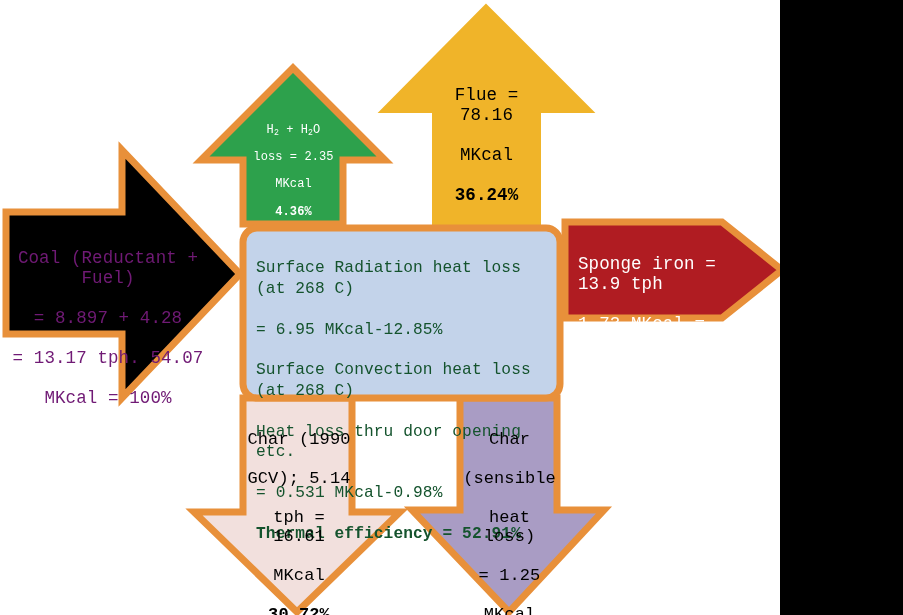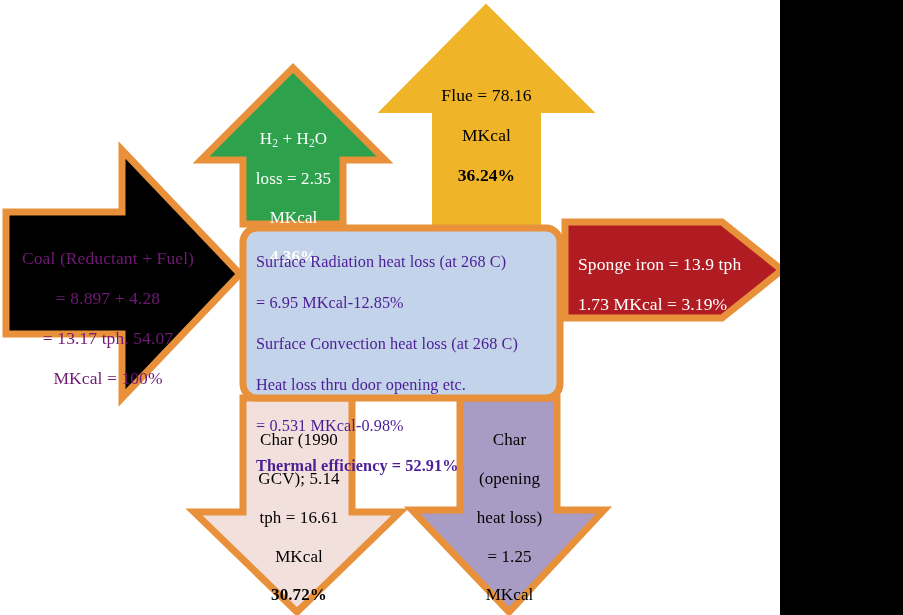--- a/index.html
+++ b/index.html
@@ -29,42 +29,43 @@
     left: 0;
     width: 903px;
     height: 615px;
   }
   .lbl {
     position: absolute;
     text-align: center;
     line-height: 1.14;
     white-space: pre-line;
     letter-spacing: 0.1px;
+    font-family: Liberation Mono, monospace;
   }
   .lbl .pct { font-weight: bold; }
 
   #coal-label {
     left: 8px; top: 229px; width: 200px;
     color: #701a75; font-size: 17.5px;
   }
   #h2-label {
     left: 243px; top: 110px; width: 101px;
-    color: #ffffff; font-size: 17px;
+    color: #ffffff; font-size: 12px;
   }
   #flue-label {
     left: 430px; top: 66px; width: 113px;
     color: #000000; font-size: 17.5px;
   }
   #sponge-label {
     left: 578px; top: 235px; width: 190px;
     color: #ffffff; font-size: 17.5px; text-align: left;
   }
   #center-label {
-    left: 256px; top: 232px; width: 300px;
-    color: #4c1d95; font-size: 16.2px; text-align: left;
+    left: 256px; top: 238px; width: 300px;
+    color: #14532d; font-size: 16.2px; text-align: left;
     line-height: 1.26;
   }
   #center-label .eff { font-weight: bold; }
   #char-label {
     left: 245px; top: 411px; width: 108px;
     color: #000000; font-size: 17px;
   }
   #charsens-label {
     left: 461px; top: 411px; width: 97px;
     color: #000000; font-size: 17px;
@@ -133,20 +134,20 @@
   <div class="lbl" id="char-label">
     <div>Char (1990</div>
     <div>GCV); 5.14</div>
     <div>tph = 16.61</div>
     <div>MKcal</div>
     <div class="pct">30.72%</div>
   </div>
 
   <div class="lbl" id="charsens-label">
     <div>Char</div>
-    <div>(opening</div>
+    <div>(sensible</div>
     <div>heat loss)</div>
     <div>= 1.25</div>
     <div>MKcal</div>
     
   </div>
 
 </div>
 
 </body></html>

